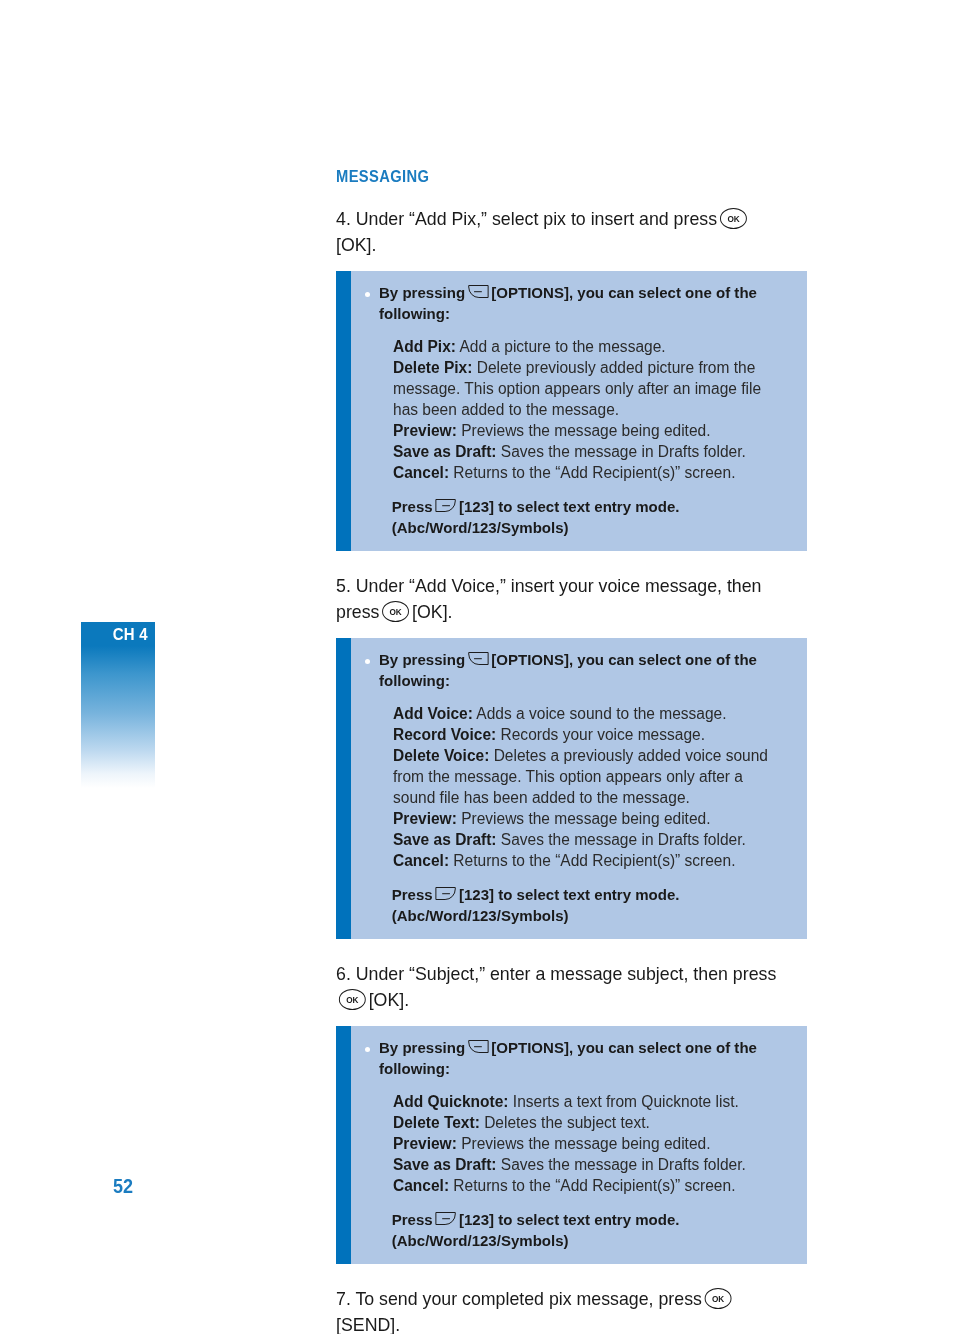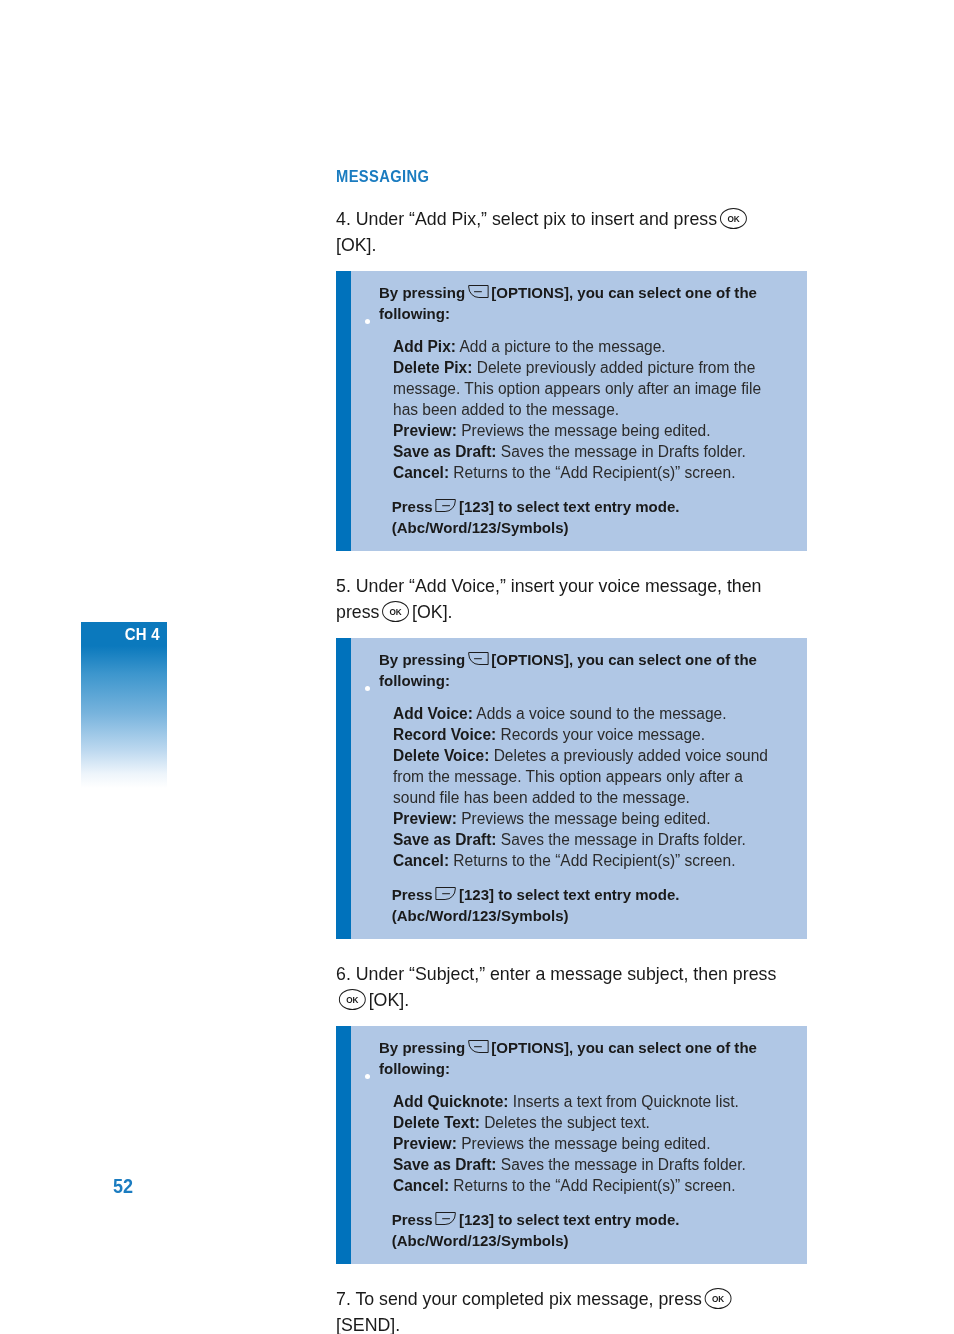--- a/index.html
+++ b/index.html
@@ -14,21 +14,21 @@
     position: relative;
     overflow: hidden;
     -webkit-font-smoothing: antialiased;
   }
 
   
   .chapter-tab {
     position: absolute;
     left: 81px;
     top: 622px;
-    width: 86px;
+    width: 74px;
     height: 166px;
     background: linear-gradient(to bottom,
                 #0b79bd 0px, #0b79bd 24px,
                 #3d96cd 52px, #79b4dd 92px,
                 #bcd8ef 128px, #eef5fb 152px, #ffffff 166px);
   }
   .chapter-tab-label {
     position: absolute;
     right: 7px;
     top: 3px;
@@ -98,21 +98,20 @@
   }
   .callout-body {
     flex: 1 1 auto;
     background: #b0c7e5;
     padding: 11px 12px 13px 0;
   }
 
   .callout-bullet-row {
     display: flex;
     padding-left: 14px;
-    align-items: flex-end;
   }
   .bullet-dot {
     flex: 0 0 auto;
     width: 5px;
     height: 5px;
     border-radius: 50%;
     background: #ffffff;
     margin: 10px 9px 0 0;
   }
   .callout-lead {

